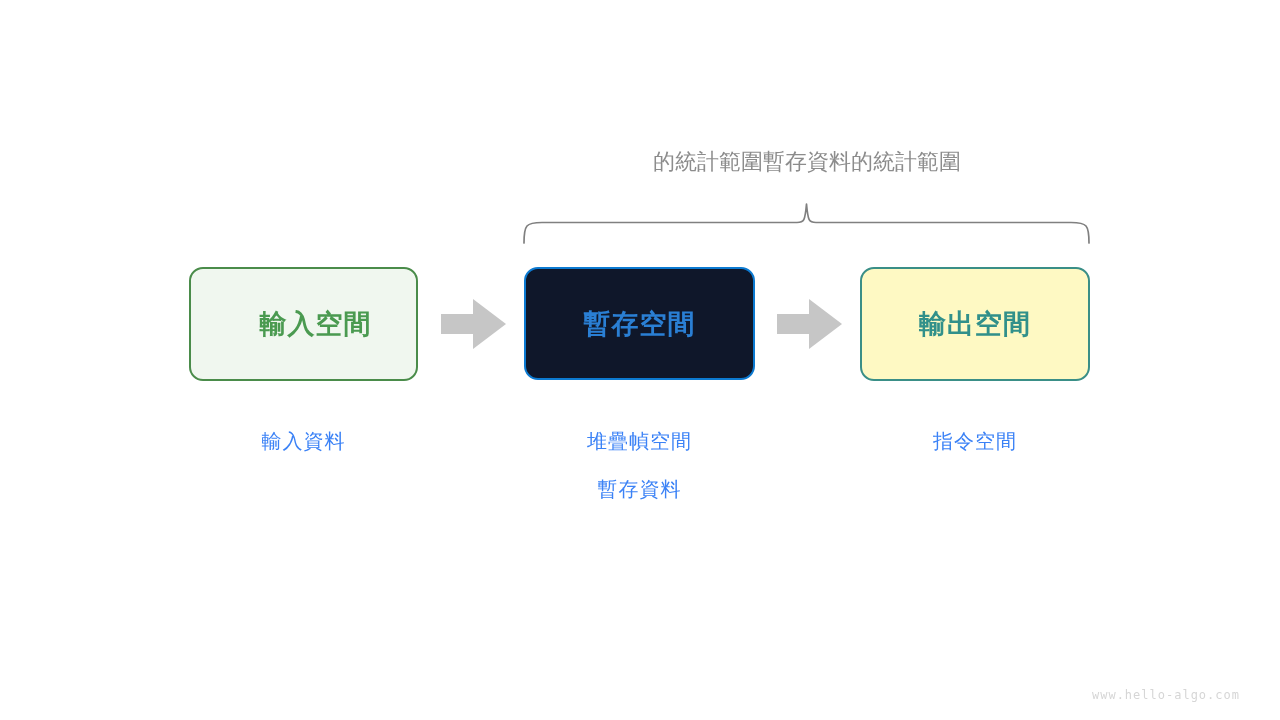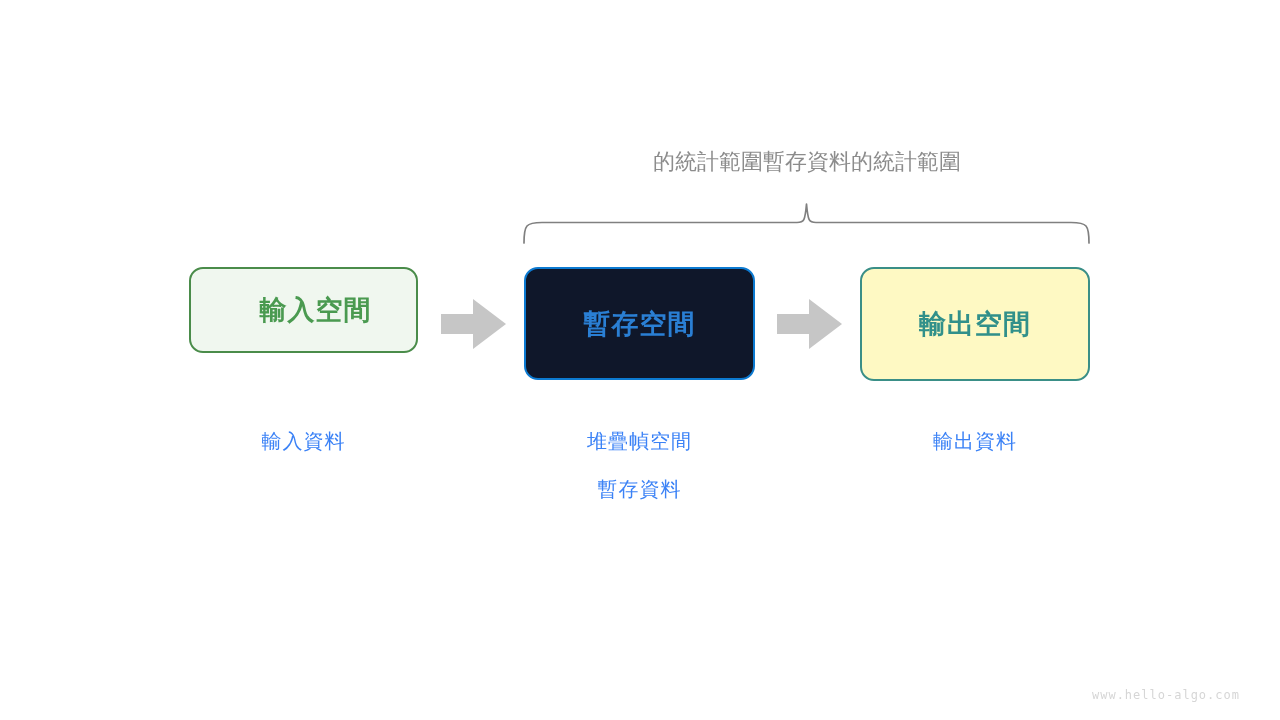--- a/index.html
+++ b/index.html
@@ -55,21 +55,21 @@
   .box-label {
     font-size: 27px;
     font-weight: bold;
     letter-spacing: 1px;
   }
 
   .box-input {
     left: 189px;
     top: 267px;
     width: 229px;
-    height: 86px;
+    height: 114px;
     background: #f0f7ef;
     border-color: #4a8c4a;
     padding-left: 24px;
   }
   .box-input .box-label { color: #4a9a50; }
 
   .box-temp {
     left: 524px;
     top: 267px;
     width: 231px;
@@ -166,18 +166,18 @@
   <div class="sublabels sub-input">
     <div>輸入資料</div>
   </div>
 
   <div class="sublabels sub-temp">
     <div>堆疊幀空間</div>
     <div>暫存資料</div>
   </div>
 
   <div class="sublabels sub-output">
-    <div>輸出資料</div>
+    <div>指令空間</div>
   </div>
 
   <div class="watermark">www.hello-algo.com</div>
 
 </div>
 
 </body></html>

